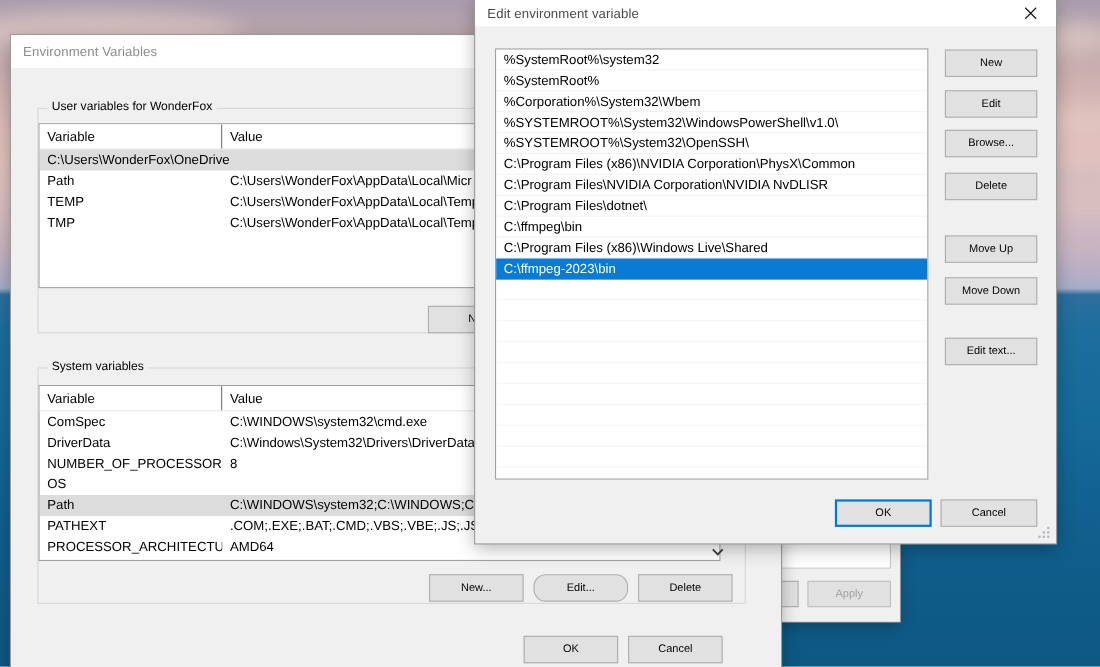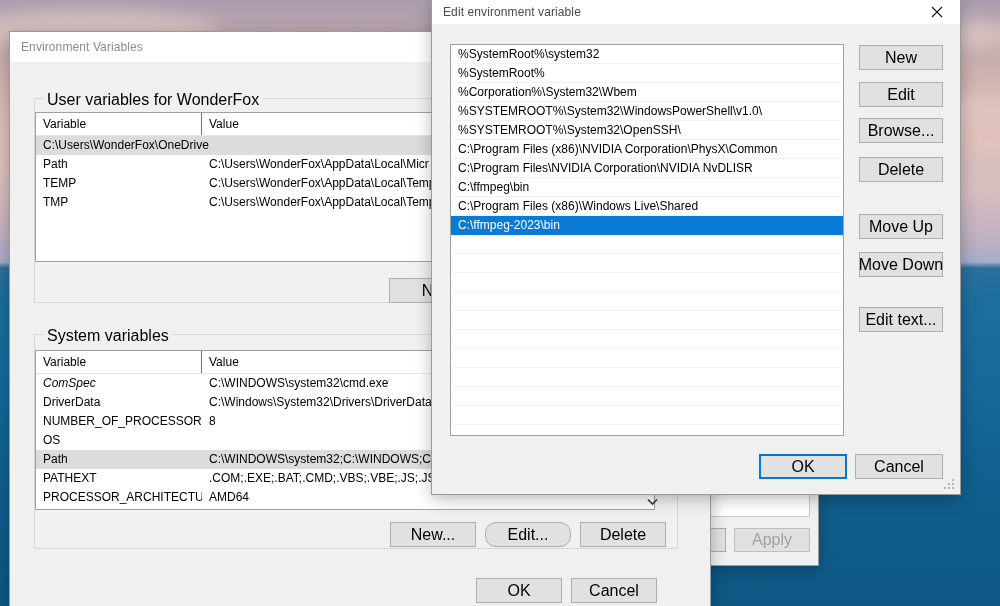--- a/index.html
+++ b/index.html
@@ -69,21 +69,21 @@
     width: 46px; height: 30px;
     display: flex; align-items: center; justify-content: center;
   }
   .close-btn svg { display:block; }
 
   
   .btn {
     background: #e1e1e1;
     border: 1px solid #adadad;
     font-family: "Liberation Sans", sans-serif;
-    font-size: 16px;
+    font-size: 10px;
     color: #000;
     display: flex;
     align-items: center;
     justify-content: center;
     box-sizing: border-box;
     user-select: none;
     white-space: nowrap;
   }
   .btn.disabled { color: #a0a0a0; border-color: #bfbfbf; background:#e1e1e1; }
   .btn.default {
@@ -94,21 +94,21 @@
   
   .groupbox {
     position: absolute;
     border: 1px solid #d6d6d6;
     box-sizing: border-box;
   }
   .groupbox-label {
     position: absolute;
     background: #f0f0f0;
     padding: 0 4px;
-    font-size: 16px;
+    font-size: 11px;
     color: #000;
     top: -8px;
     left: 8px;
     white-space: nowrap;
   }
 
   
   .lv {
     position: absolute;
     background: #fff;
@@ -255,21 +255,21 @@
     <span class="groupbox-label">System variables</span>
   </div>
 
   <div class="lv" style="left:25px;top:318px;width:620px;height:160px;">
     <div class="lv-header">
       <div class="cell" style="width:166px;">Variable</div>
       <div class="cell" style="width:452px;border-right:none;">Value</div>
     </div>
     <div id="system-rows">
         <div class="lv-row">
-          <div class="cell" style="width: 166px; font-style: italic;">ComSpec</div>
+          <div class="cell" style="width: 166px;">ComSpec</div>
           <div class="cell" style="width: 452px;">C:\WINDOWS\system32\cmd.exe</div>
         </div>
         <div class="lv-row">
           <div class="cell" style="width: 166px;">DriverData</div>
           <div class="cell" style="width: 452px;">C:\Windows\System32\Drivers\DriverData</div>
         </div>
         <div class="lv-row">
           <div class="cell" style="width: 166px;">NUMBER_OF_PROCESSORS</div>
           <div class="cell" style="width: 452px;">8</div>
         </div>
@@ -326,20 +326,21 @@
   </div>
 
   <div class="pathlist" style="left:18px;top:44px;width:394px;height:392px;" id="pathlist">
       <div class="path-row">%SystemRoot%\system32</div>
       <div class="path-row">%SystemRoot%</div>
       <div class="path-row">%Corporation%\System32\Wbem</div>
       <div class="path-row">%SYSTEMROOT%\System32\WindowsPowerShell\v1.0\</div>
       <div class="path-row">%SYSTEMROOT%\System32\OpenSSH\</div>
       <div class="path-row">C:\Program Files (x86)\NVIDIA Corporation\PhysX\Common</div>
       <div class="path-row">C:\Program Files\NVIDIA Corporation\NVIDIA NvDLISR</div>
+      <div class="path-row">C:\Program Files\dotnet\</div>
       <div class="path-row">C:\ffmpeg\bin</div>
       <div class="path-row">C:\Program Files (x86)\Windows Live\Shared</div>
       <div class="path-row sel">C:\ffmpeg-2023\bin</div>
       <div class="path-row empty">&nbsp;</div>
       <div class="path-row empty">&nbsp;</div>
       <div class="path-row empty">&nbsp;</div>
       <div class="path-row empty">&nbsp;</div>
       <div class="path-row empty">&nbsp;</div>
       <div class="path-row empty">&nbsp;</div>
       <div class="path-row empty">&nbsp;</div>

